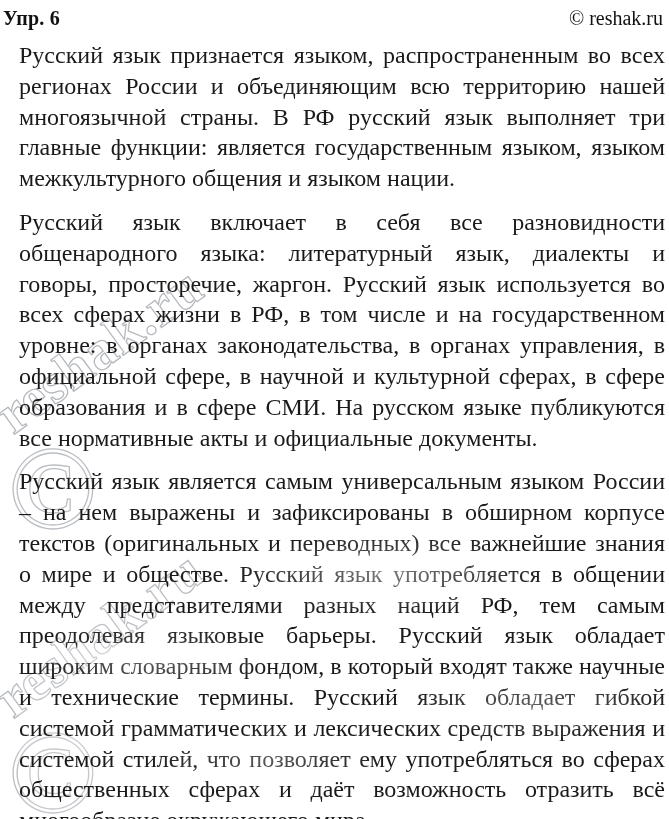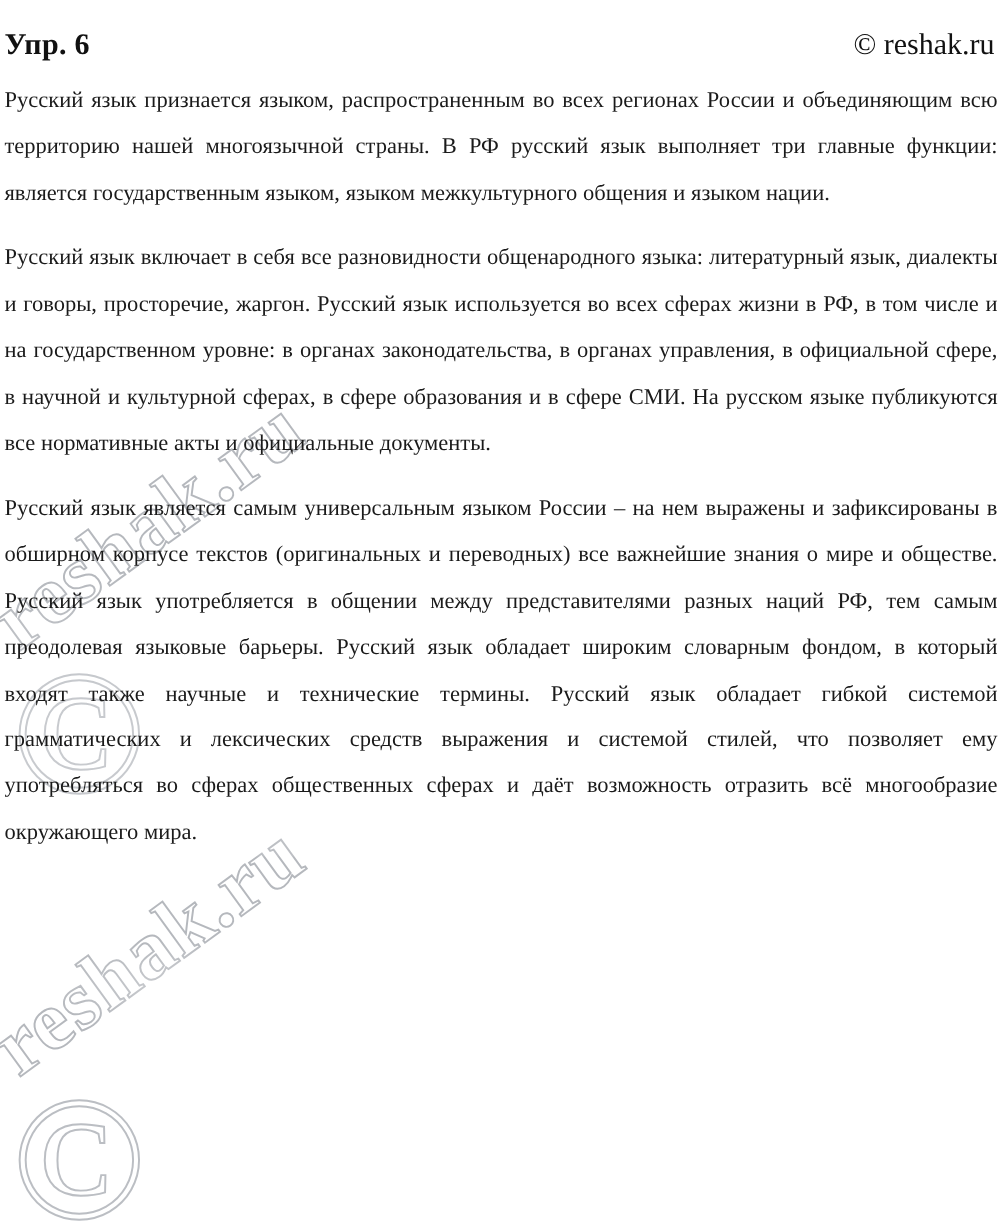--- a/index.html
+++ b/index.html
@@ -15,21 +15,21 @@
     font-family: "Liberation Serif", "DejaVu Serif", serif;
     color: #111111;
     position: relative;
   }
 
   .page {
     position: relative;
     width: 669px;
     height: 679px;
     box-sizing: border-box;
-    padding: 16px 4px 0 3px;
+    padding: 4px 4px 0 3px;
     z-index: 2;
   }
 
   
   .page-header {
     display: flex;
     align-items: baseline;
     justify-content: space-between;
     height: 30px;
     padding-top: 2px;
@@ -48,25 +48,25 @@
     line-height: 24px;
     white-space: nowrap;
     padding-right: 2px;
   }
 
   
   .doc-body {
     margin-top: 6px;
   }
   .para {
-    font-size: 15px;
+    font-size: 24px;
     line-height: 30.8px;
     text-align: justify;
     text-justify: inter-word;
-    margin: 0 0 13px 0;
+    margin: 0 0 13px 16px;
     hyphens: none;
     word-spacing: 0.1px;
   }
   .para:last-child { margin-bottom: 0; }
 
   
   .para.fade-1 { color: #1a1a1a; }
   .para.fade-2 {
     color: #1a1a1a;
     background: linear-gradient(180deg,

